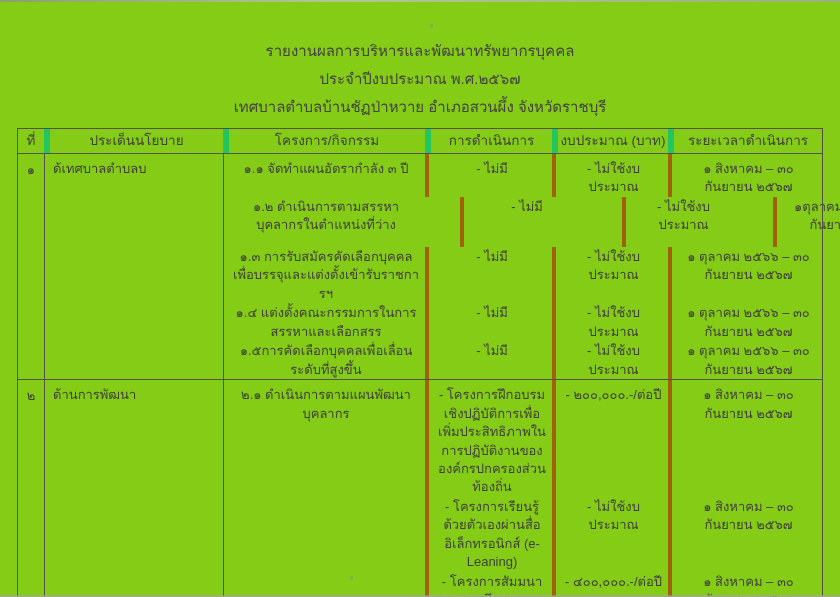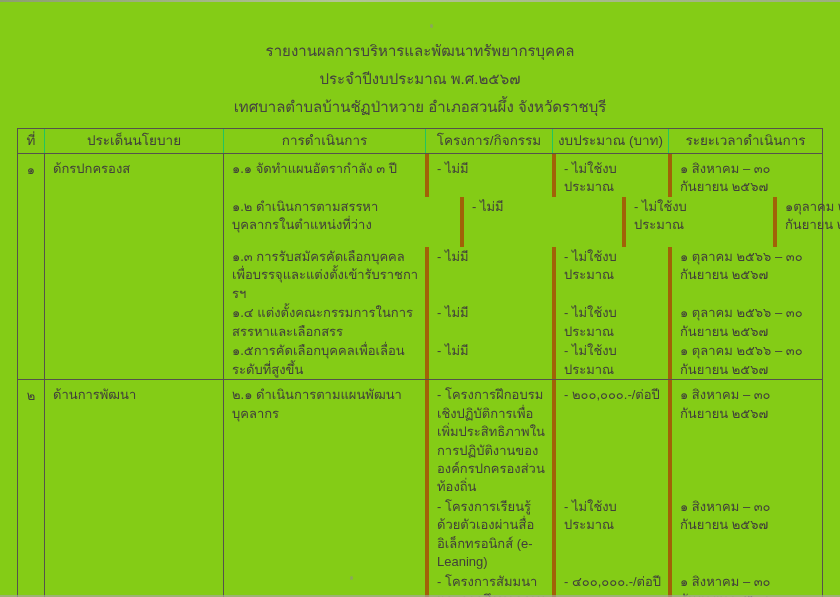--- a/index.html
+++ b/index.html
@@ -68,21 +68,21 @@
   }
   .th {
     display: flex;
     align-items: center;
     justify-content: center;
     text-align: center;
     padding: 2px 2px;
     min-height: 20px;
     font-size: 13.5px;
   }
-  .th + .th { border-left: 1px solid #22c55e; }
+  .th + .th { border-left: 6px solid #22c55e; }
 
   .tgroup {
     display: grid;
     grid-template-columns: 26px 179px 1fr;
   }
   .tgroup + .tgroup { border-top: 1px solid #55524c; }
 
   .cell-no {
     text-align: center;
     padding-top: 7px;
@@ -101,20 +101,21 @@
   }
   .entry > div {
     padding: 1px 5px 0 8px;
     box-sizing: border-box;
   }
   .entry > div + div { border-left: 4px solid #a16207; }
   
   .entry > div {
     margin-top: -5px;
     padding-top: 6px;
+    text-align: center;
   }
   .entry + .entry > div {
     margin-top: 0;
     padding-top: 1px;
   }
 
   
   .tgroup[data-row="0"] .entry:nth-child(1) { min-height: 37px; }
   .tgroup[data-row="0"] .entry:nth-child(2) { min-height: 50px; gap: 35px; }
   .tgroup[data-row="0"] .entry:nth-child(3) { min-height: 38px; }
@@ -133,29 +134,29 @@
   <div class="doc-header">
     <div>รายงานผลการบริหารและพัฒนาทรัพยากรบุคคล</div>
     <div>ประจำปีงบประมาณ พ.ศ.๒๕๖๗</div>
     <div>เทศบาลตำบลบ้านชัฏป่าหวาย อำเภอสวนผึ้ง จังหวัดราชบุรี</div>
   </div>
 
   <div class="ptable">
     <div class="thead">
         <div class="th">ที่</div>
         <div class="th">ประเด็นนโยบาย</div>
+        <div class="th">โครงการ/กิจกรรม</div>
         <div class="th">การดำเนินการ</div>
-        <div class="th">โครงการ/กิจกรรม</div>
         <div class="th">งบประมาณ (บาท)</div>
         <div class="th">ระยะเวลาดำเนินการ</div>
       </div>
     <div>
         <div class="tgroup" data-row="0">
     <div class="cell-no">๑</div>
-    <div class="cell-policy">ด้กรปกครองส</div>
+    <div class="cell-policy">ด้เทศบาลตำบลบ</div>
     <div class="entries">
             <div class="entry">
     <div>๑.๑ จัดทำแผนอัตรากำลัง ๓ ปี</div>
     <div>- ไม่มี</div>
     <div>- ไม่ใช้งบประมาณ</div>
     <div>๑ สิงหาคม – ๓๐ กันยายน ๒๕๖๗</div>
   </div>
             <div class="entry">
     <div>๑.๒ ดำเนินการตามสรรหาบุคลากรในตำแหน่งที่ว่าง</div>
     <div>- ไม่มี</div>

